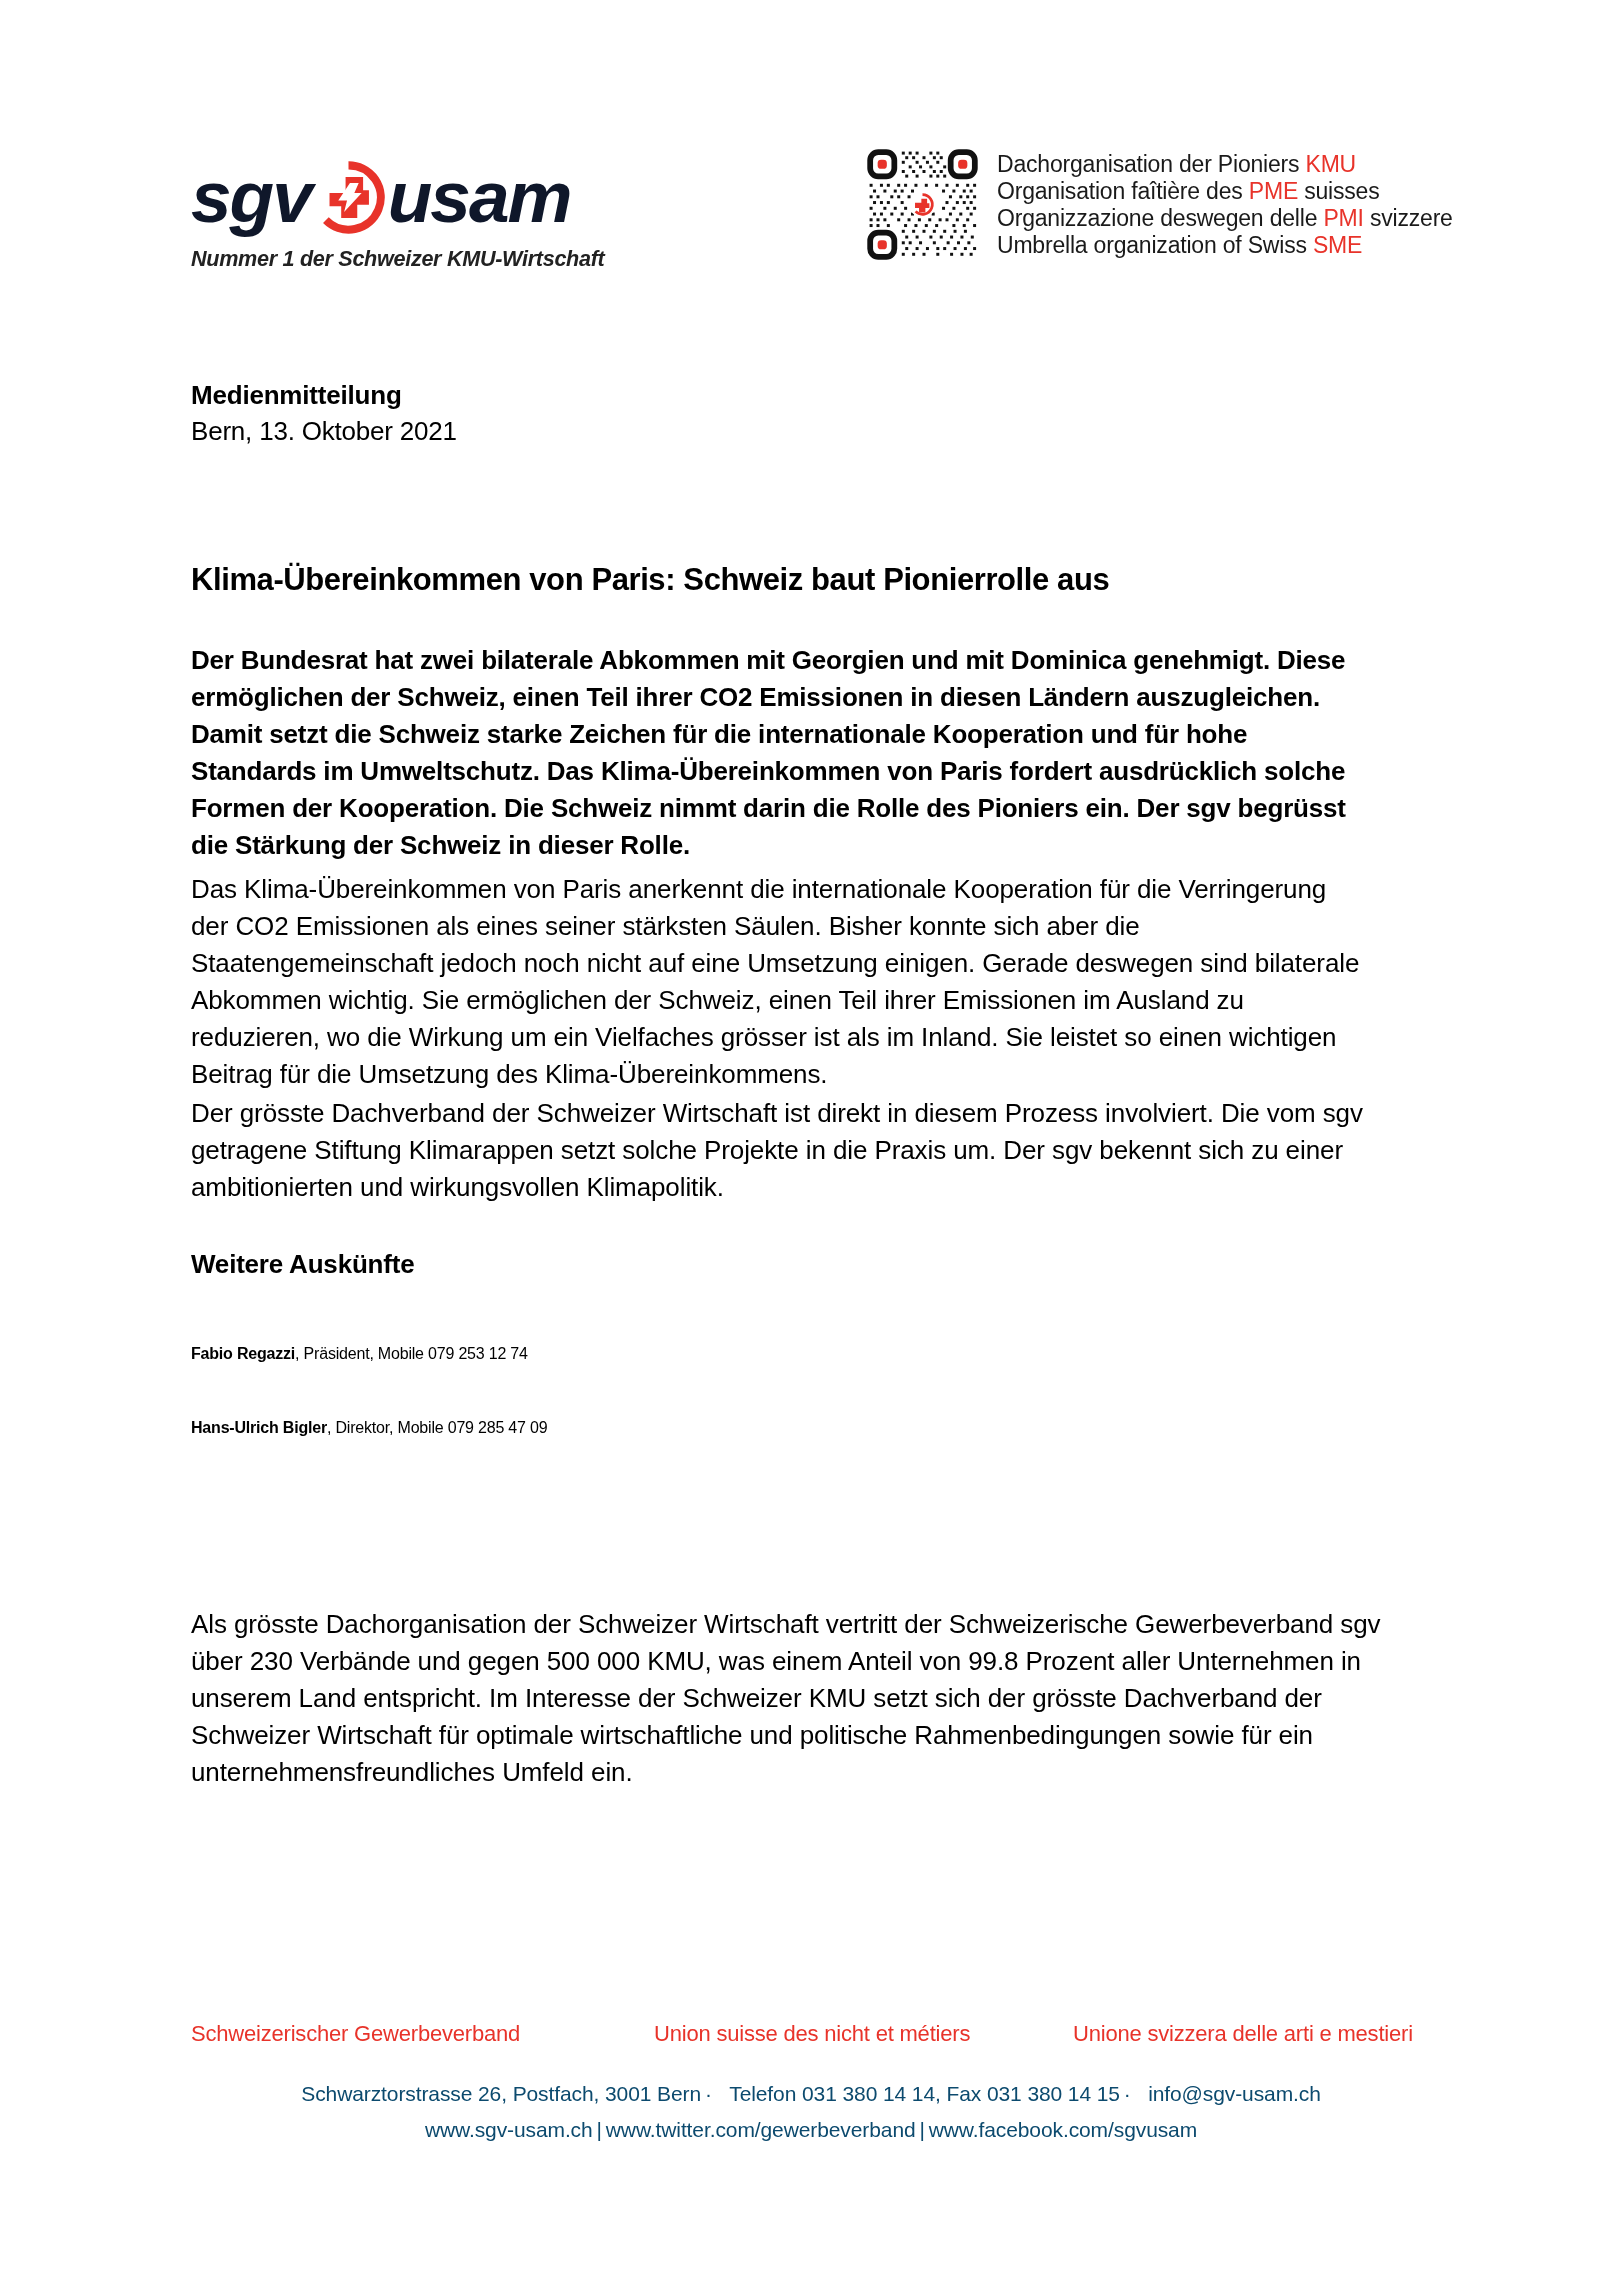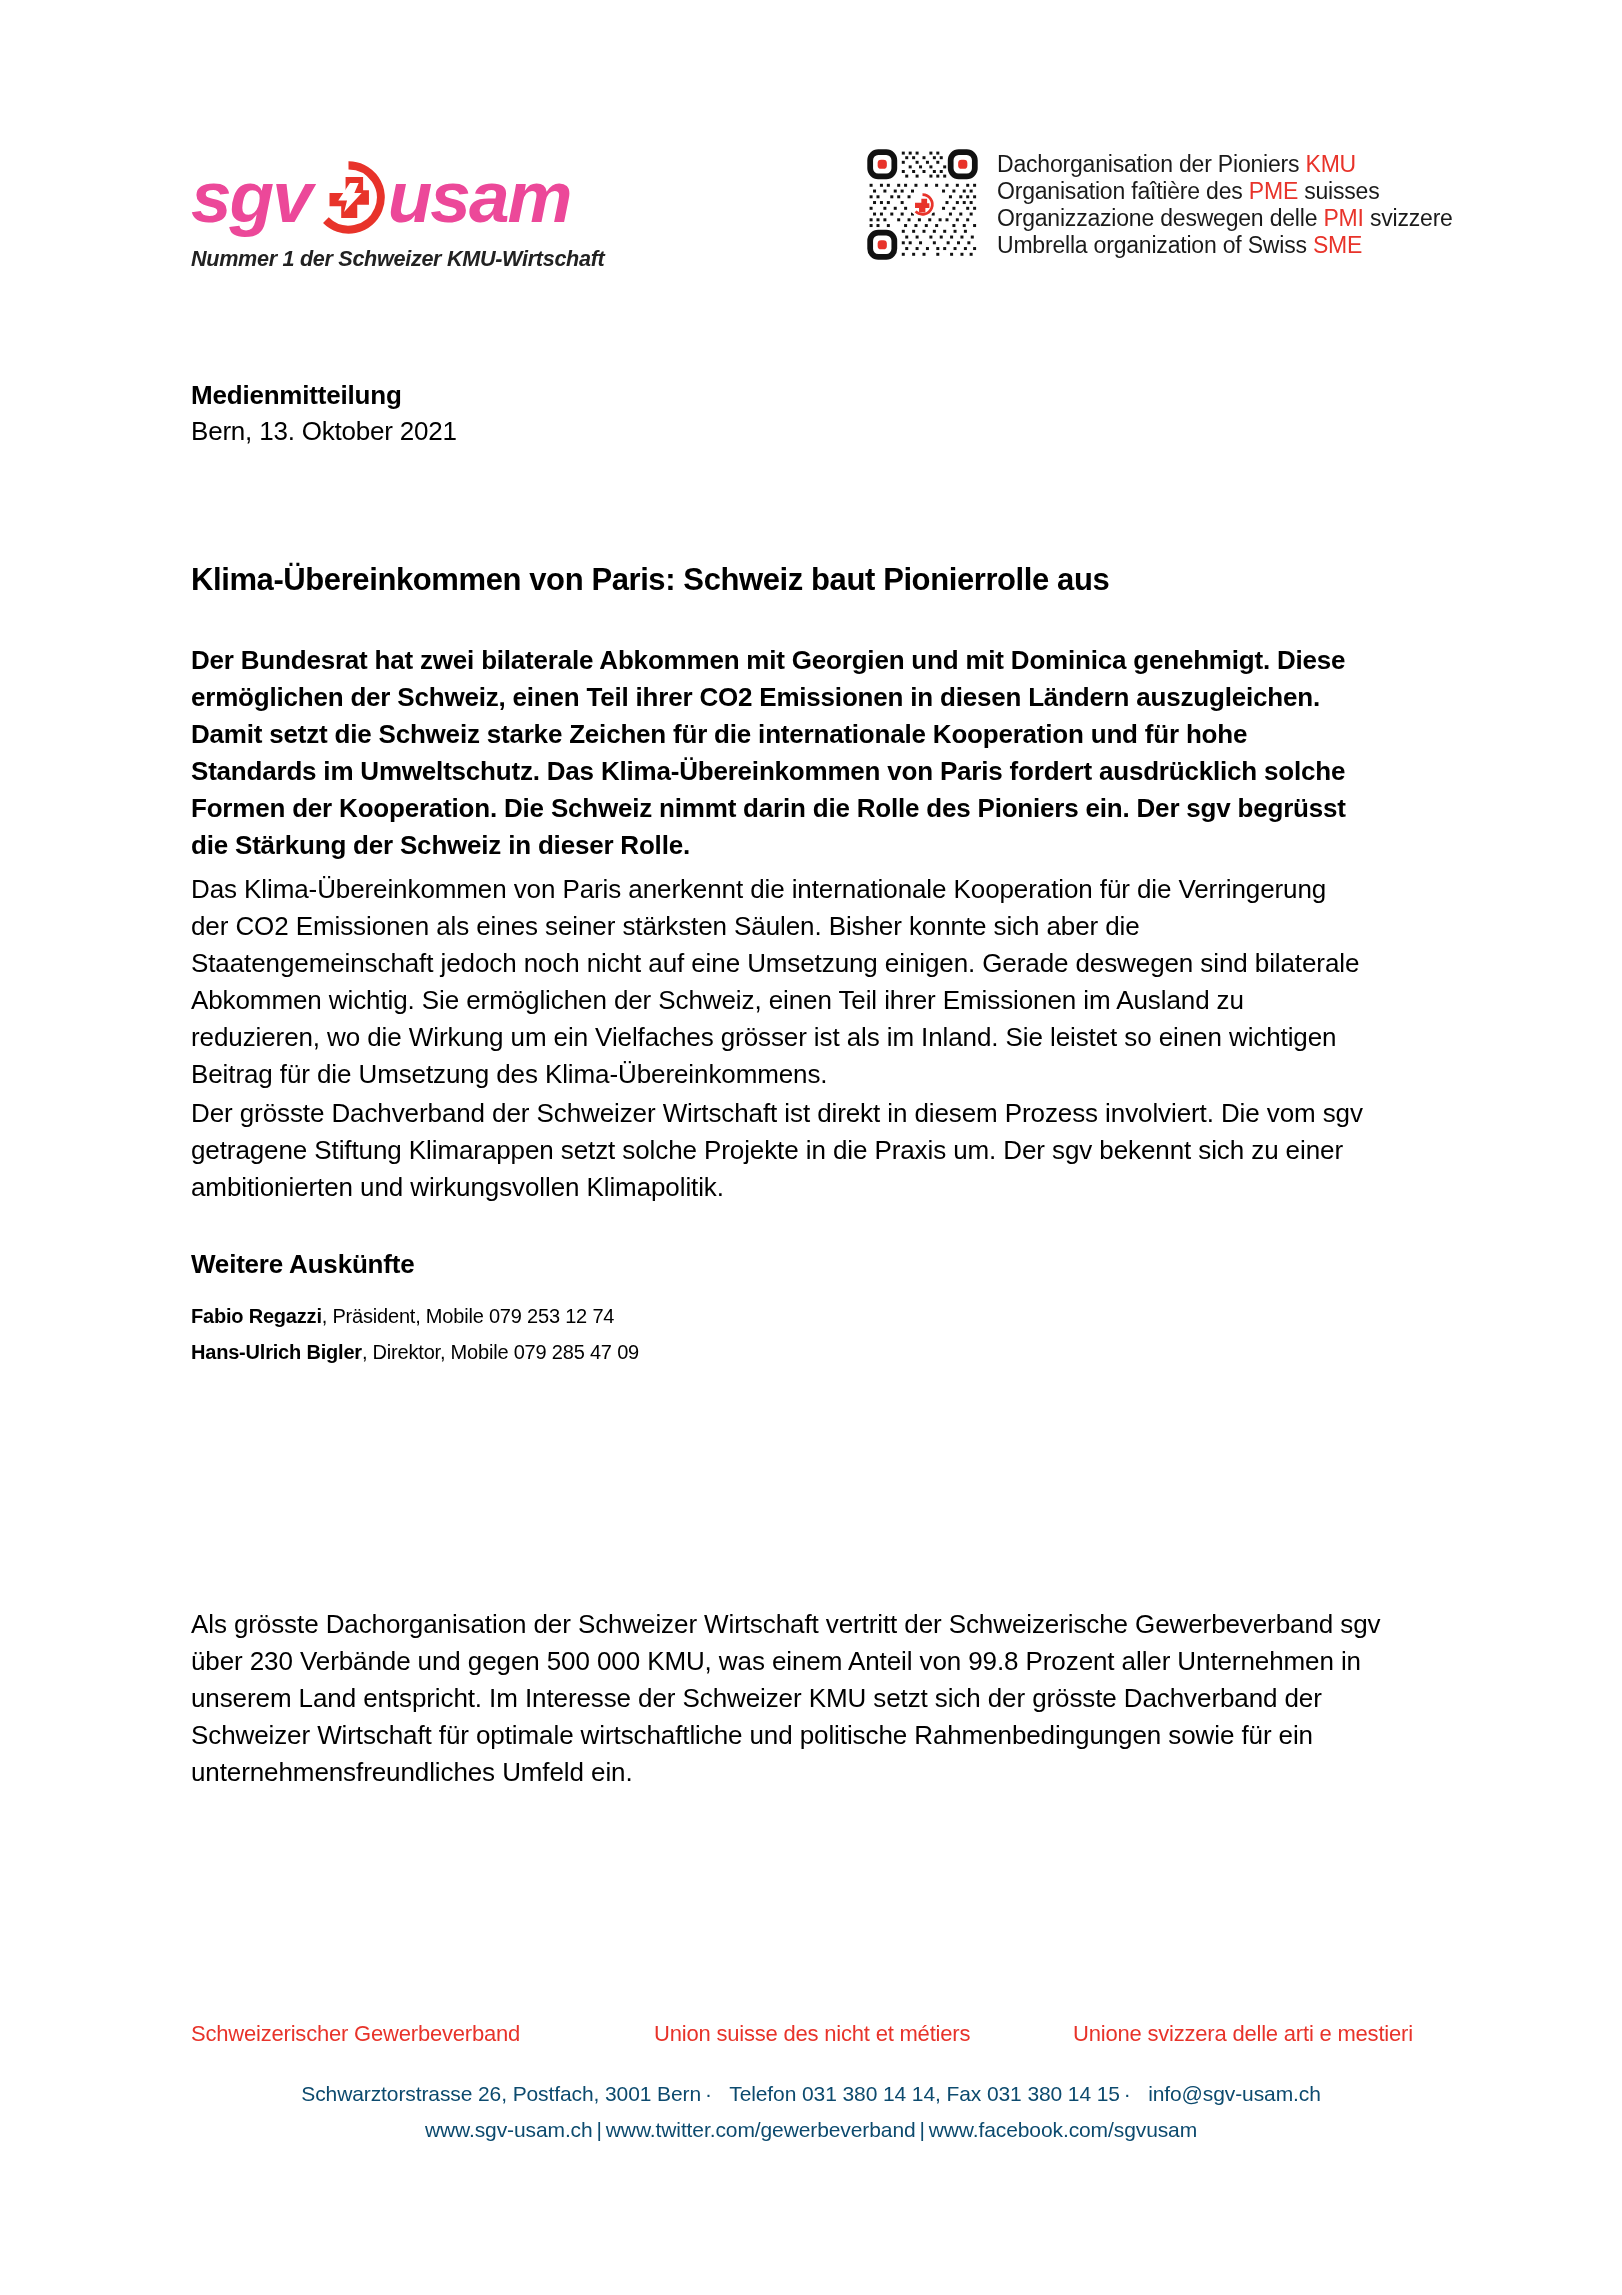--- a/index.html
+++ b/index.html
@@ -47,21 +47,21 @@
     height: 77px;
     line-height: 1;
   }
 
   .logo-text {
     font-family: "Liberation Sans", sans-serif;
     font-size: 73px;
     font-weight: bold;
     font-style: italic;
     letter-spacing: -2px;
-    color: #ec4899;
+    color: #0f172a;
     line-height: 1;
   }
 
   .logo-emblem {
     width: 73px;
     height: 73px;
     margin: 0 2.6px 0 1.3px;
     flex: 0 0 auto;
     position: relative;
     top: 1.3px;
@@ -182,23 +182,24 @@
   }
 
   .contact-list {
     position: absolute;
     top: 1298px;
     left: 0;
     width: 916px;
   }
 
   .contact-line {
-    font-size: 20px;
+    font-size: 16px;
     line-height: 36px;
     letter-spacing: -0.2px;
+    margin-top: 38px;
   }
 
   .contact-line b {
     font-weight: bold;
   }
 
   .boilerplate {
     position: absolute;
     top: 1580px;
     left: 0;

